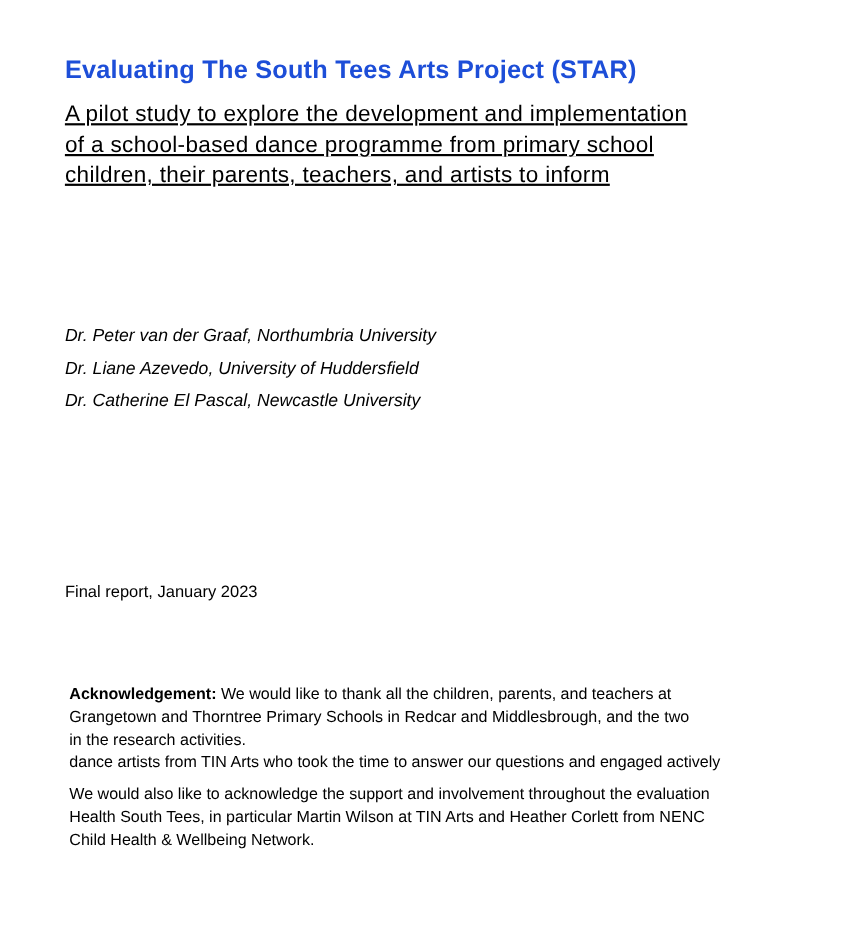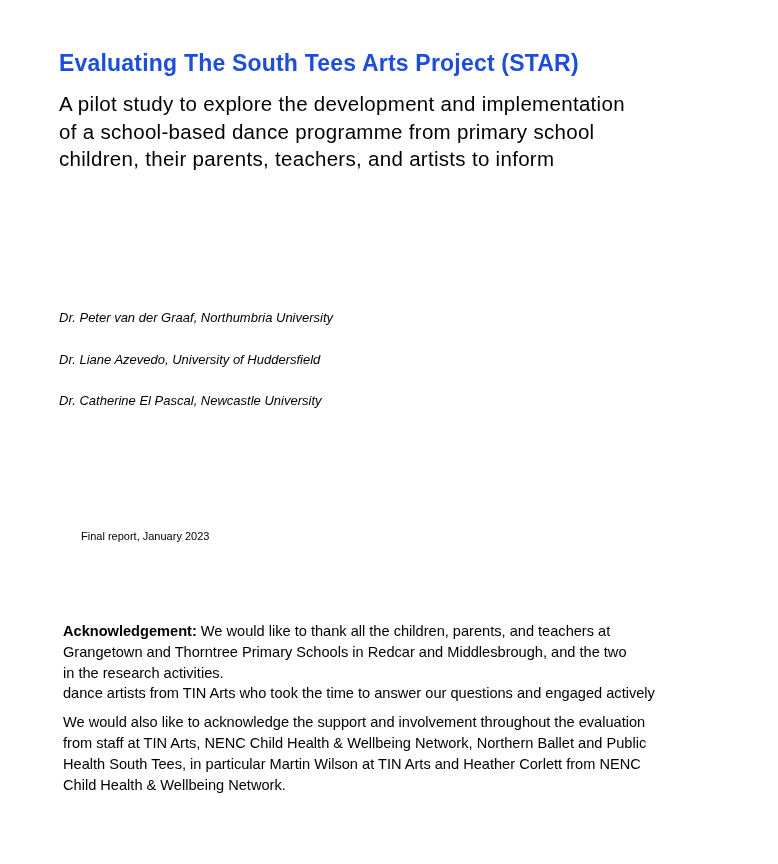--- a/index.html
+++ b/index.html
@@ -2,24 +2,24 @@
 <html><head>
   <meta charset="utf-8">
   <style>
     html, body { margin: 0; padding: 0; background: #ffffff; }
     body { width: 778px; height: 864px; position: relative; overflow: hidden;
            font-family: "Liberation Sans", "DejaVu Sans", sans-serif; color: #000; }
     .title { position: absolute; left: 59px; top: 50px; font-size: 23px; font-weight: bold;
              color: #1d4ed8; letter-spacing: 0.2px; white-space: nowrap; }
     .subtitle { position: absolute; left: 59px; top: 90px; width: 660px; font-size: 20.5px;
                 line-height: 27.5px; letter-spacing: 0.3px; }
-    .subtitle span { display: block; white-space: nowrap; }
+    .subtitle span { display: block; white-space: nowrap; text-decoration: underline; }
     .authors { position: absolute; left: 59px; top: 296px; }
-    .author { font-style: italic; font-size: 13px; height: 29.5px; line-height: 20px; white-space: nowrap; margin-top: 12px; }
-    .date { position: absolute; left: 59px; top: 530px; font-size: 11px; white-space: nowrap; margin-left: 22px; }
+    .author { font-style: italic; font-size: 16px; height: 29.5px; line-height: 20px; white-space: nowrap; }
+    .date { position: absolute; left: 59px; top: 530px; font-size: 15px; white-space: nowrap; }
     .ack { position: absolute; left: 59px; top: 621px; width: 680px; font-size: 14.6px; line-height: 20.8px; }
     .ack p { margin: 0 0 8px 4px; }
     .ack .line { display: block; white-space: nowrap; }
     .bold { font-weight: bold; }
   </style>
 </head>
 <body>
 
 <div>
   <div class="title">Evaluating The South Tees Arts Project (STAR)</div>
@@ -40,18 +40,17 @@
 
   <div class="ack">
     <p>
       <span class="line"><span class="bold">Acknowledgement:</span><span> We would like to thank all the children, parents, and teachers at</span></span>
       <span class="line">Grangetown and Thorntree Primary Schools in Redcar and Middlesbrough, and the two</span>
       <span class="line">in the research activities.</span>
       <span class="line">dance artists from TIN Arts who took the time to answer our questions and engaged actively</span>
     </p>
     <p>
       <span class="line">We would also like to acknowledge the support and involvement throughout the evaluation</span>
-      <span class="line">from staff at TIN Arts, NENC Child Health &amp; Wellbeing Network, Northern Ballet and Public</span>
       <span class="line">Health South Tees, in particular Martin Wilson at TIN Arts and Heather Corlett from NENC</span>
       <span class="line">Child Health &amp; Wellbeing Network.</span>
     </p>
   </div>
 </div>
 
 </body></html>

